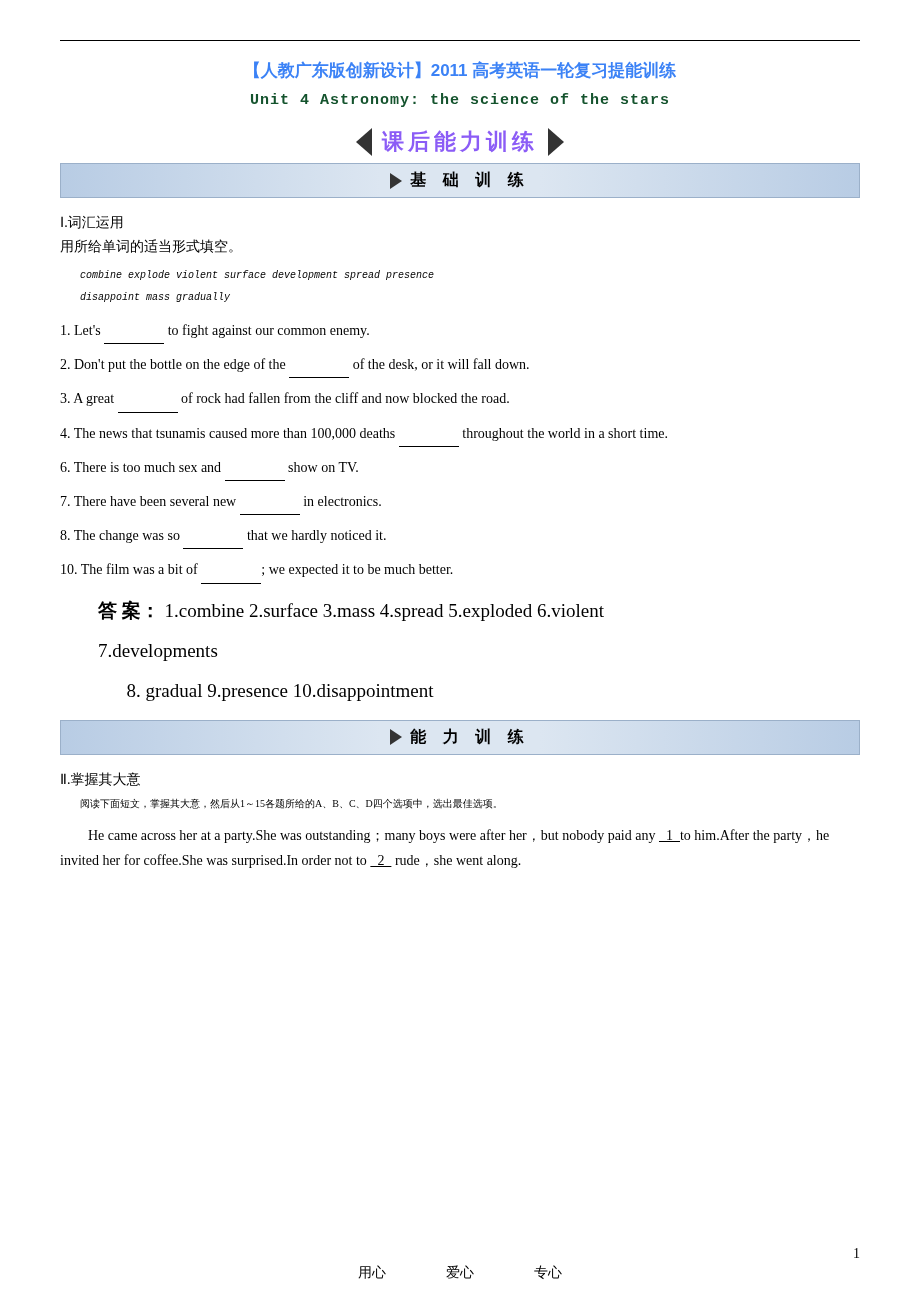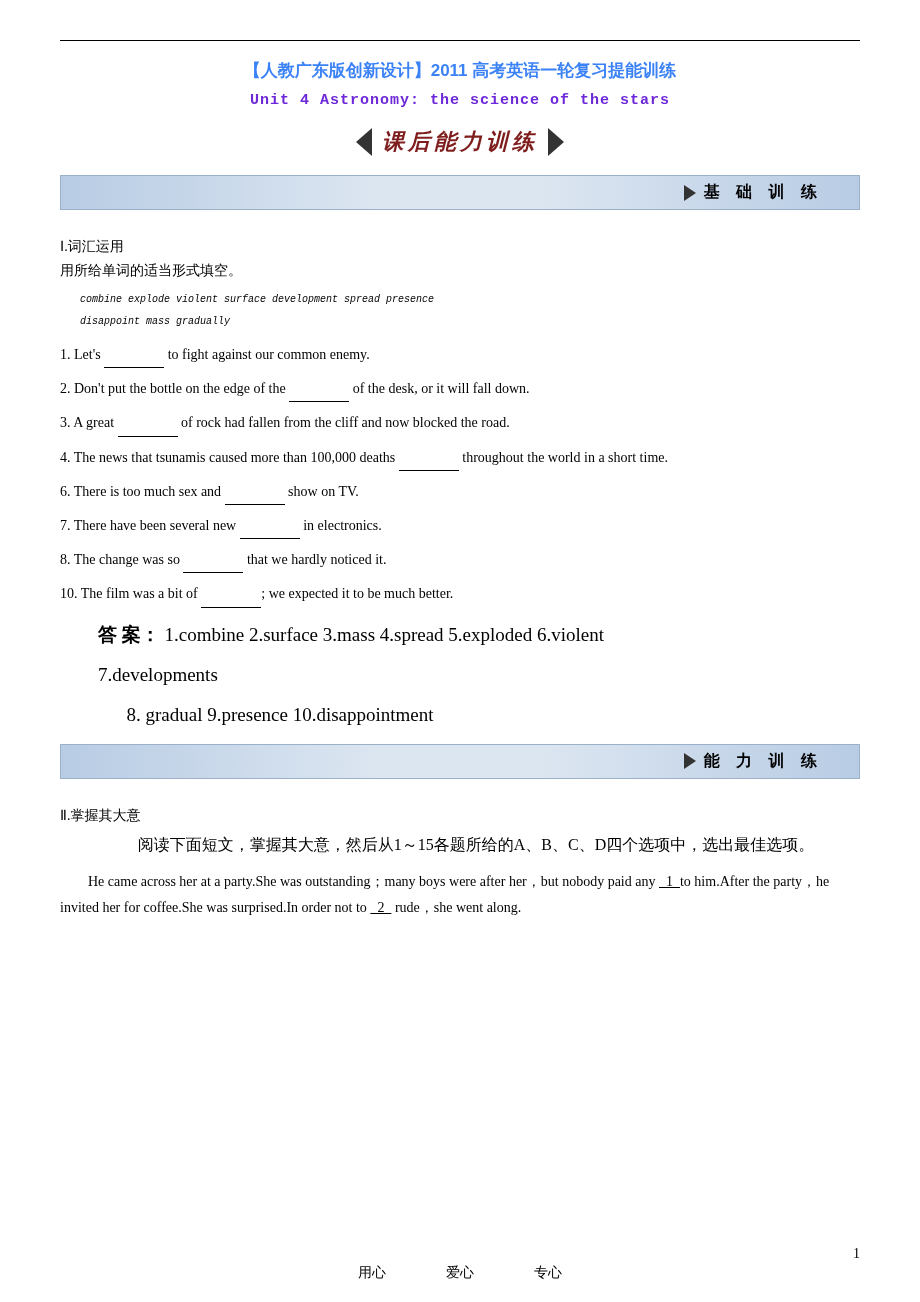--- a/index.html
+++ b/index.html
@@ -26,36 +26,35 @@
       font-size: 17px;
       font-weight: bold;
       color: #3b82f6;
       margin-bottom: 10px;
       font-family: "SimHei", "黑体", sans-serif;
     }
     .sub-title {
       text-align: center;
       font-size: 15px;
       font-weight: bold;
-      color: #6d28d9;
+      color: #14532d;
       margin-bottom: 18px;
       font-family: "Courier New", monospace;
       letter-spacing: 1px;
     }
     .section-banner {
       text-align: center;
       font-size: 22px;
       font-weight: bold;
-      color: #7f1d1d;
-      margin-bottom: 18px;
+      color: #8b5cf6;
+      margin-bottom: 6px;
       display: flex;
       align-items: center;
       justify-content: center;
       gap: 6px;
-      font-style: italic;
     }
     .section-banner .arrow-left {
       display: inline-block;
       width: 0;
       height: 0;
       border-top: 14px solid transparent;
       border-bottom: 14px solid transparent;
       border-right: 16px solid #333;
       margin-right: 4px;
     }
@@ -70,24 +69,24 @@
     }
     .section-banner-text {
       font-size: 22px;
       font-family: "SimHei", "黑体", sans-serif;
       letter-spacing: 4px;
     }
     .training-banner {
       background: linear-gradient(to right, #b8cce4 0%, #dce6f1 40%, #dce6f1 60%, #b8cce4 100%);
       border: 1px solid #9bb0c9;
       padding: 6px 36px;
-      margin-bottom: 28px;
-      display: flex;
-      align-items: center;
-      justify-content: flex-end;
+      margin-bottom: 16px;
+      display: flex;
+      align-items: center;
+      justify-content: center;
     }
     .training-banner-inner {
       display: flex;
       align-items: center;
       gap: 8px;
     }
     .play-btn {
       display: inline-block;
       width: 0;
       height: 0;
@@ -241,21 +240,21 @@
 
 <div class="training-banner" style="margin-top:10px;">
   <div class="training-banner-inner">
     <span class="play-btn"></span>
     <span class="banner-title">能 力 训 练</span>
   </div>
 </div>
 
 <div class="section-label">Ⅱ.掌握其大意</div>
 
-<div class="q-indent" style="font-size:16px; line-height:1.8; margin-bottom:10px;text-align:center;">阅读下面短文，掌握其大意，然后从1～15各题所给的A、B、C、D四个选项中，选出最佳选项。</div>
+<div class="q-indent" style="font-size:10px; line-height:1.8; margin-bottom:10px;">阅读下面短文，掌握其大意，然后从1～15各题所给的A、B、C、D四个选项中，选出最佳选项。</div>
 
 <div style="text-indent:2em; font-size:14px; line-height:1.85; margin-bottom:8px;">
   He came across her at a party.She was outstanding；many boys were after her，but nobody paid any <span style="text-decoration:underline;">&nbsp;&nbsp;1&nbsp;&nbsp;</span>to him.After the party，he invited her for coffee.She was surprised.In order not to <span style="text-decoration:underline;">&nbsp;&nbsp;2&nbsp;&nbsp;</span> rude，she went along.
 </div>
 
 <div class="footer">
   <span>用心</span>
   <span>爱心</span>
   <span>专心</span>
   <span class="footer-num">1</span>

